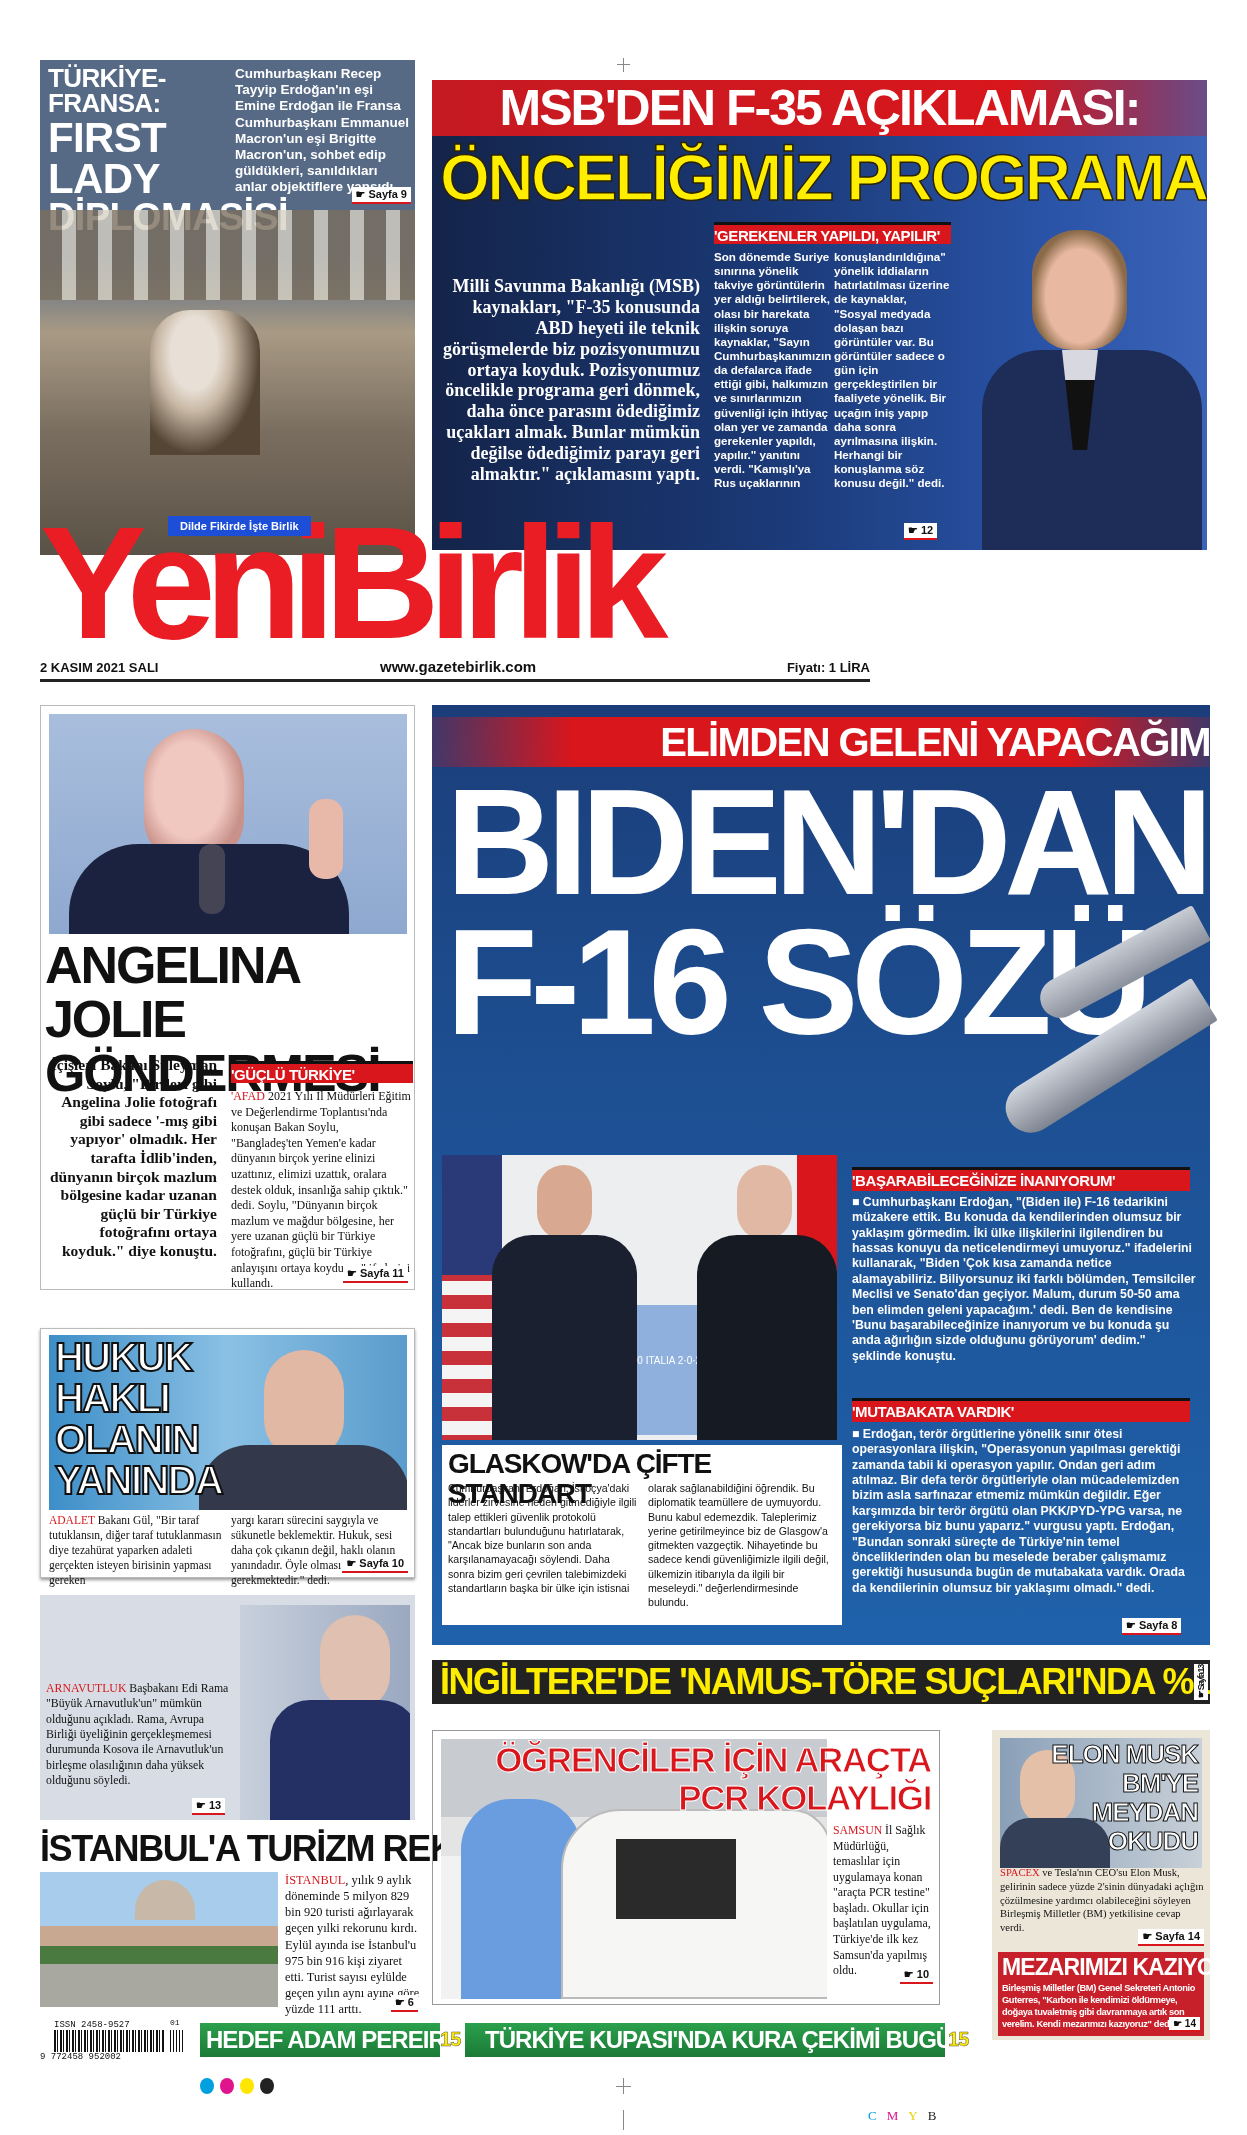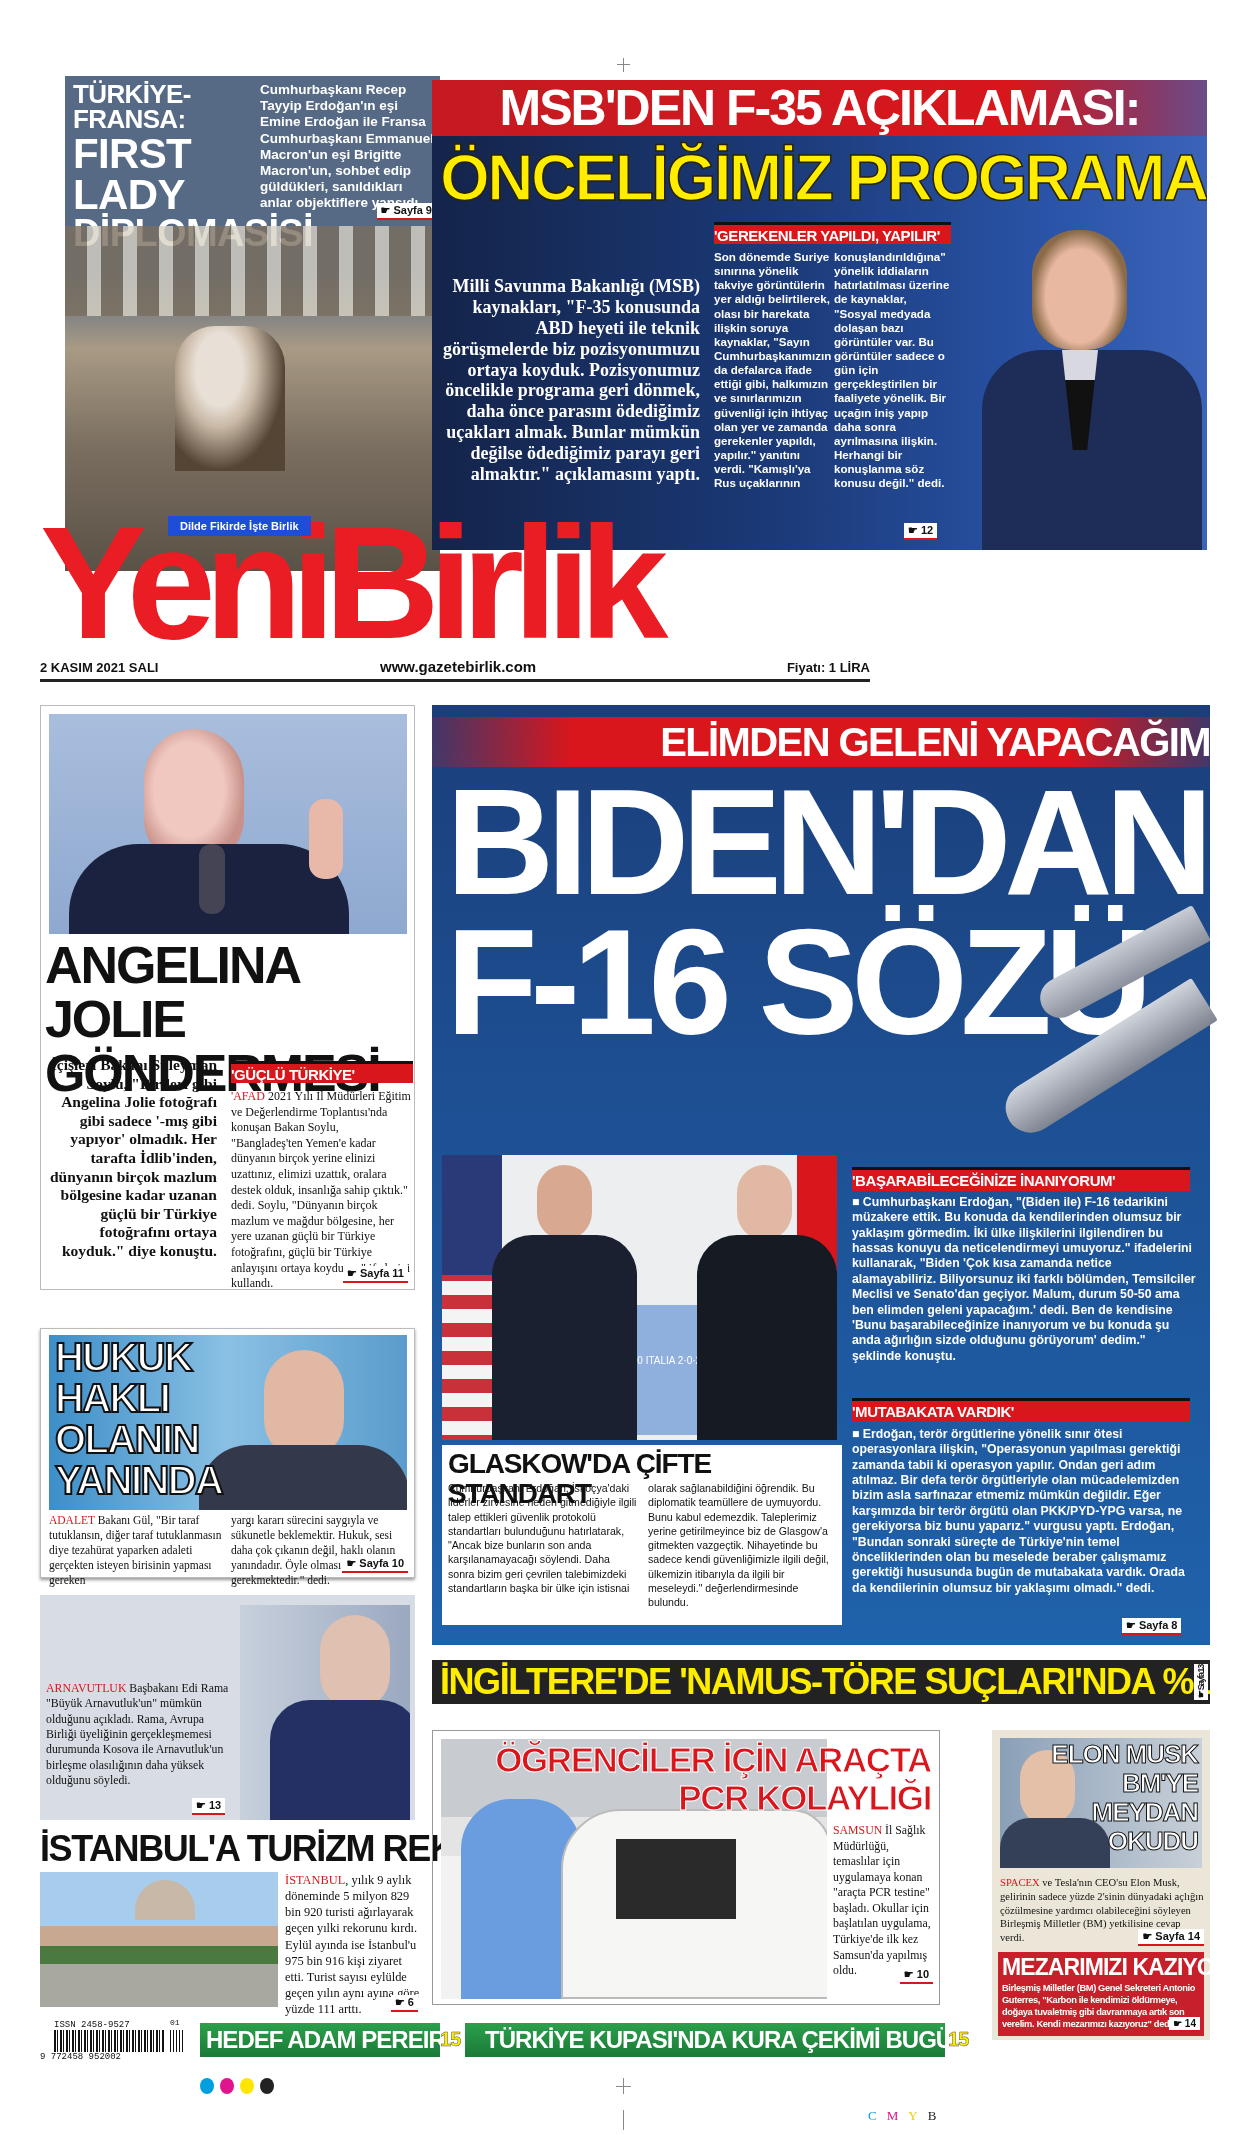--- a/index.html
+++ b/index.html
@@ -7,21 +7,21 @@
   body { position: relative; font-family: "Liberation Sans", sans-serif; color: #111; }
   .abs { position: absolute; }
   .cond { font-family: "Liberation Sans", sans-serif; font-weight: bold; letter-spacing: -0.04em; }
   .serif { font-family: "Liberation Serif", serif; }
   .crop { position: absolute; background: #888; }
   .sayfa { display: inline-block; background: #fff; color: #111; font-weight: bold; font-size: 11px; padding: 1px 4px; border-bottom: 2px solid #d8161c; font-family: "Liberation Sans", sans-serif; white-space: nowrap; }
   .redlab { background: #d8161c; color: #fff; font-weight: bold; letter-spacing: -0.03em; }
   p { line-height: 1.22; }
 
   
-  #first-lady { left: 40px; top: 76px; width: 375px; height: 495px; background: linear-gradient(180deg,#566a86 0%,#566a86 40%,#a89a84 55%,#7a6e60 75%,#5a5246 100%); margin-left: 25px; }
+  #first-lady { left: 40px; top: 60px; width: 375px; height: 495px; background: linear-gradient(180deg,#566a86 0%,#566a86 40%,#a89a84 55%,#7a6e60 75%,#5a5246 100%); }
   #first-lady .title { left: 8px; top: 6px; width: 185px; color: #fff; line-height: 0.98; }
   #first-lady .txt { left: 195px; top: 6px; width: 178px; color: #fff; font-size: 13.5px; font-weight: bold; line-height: 1.2; }
   
   #msb { left: 432px; top: 80px; width: 775px; height: 470px; background: linear-gradient(90deg,#14244a 0%,#1b3a78 45%,#2a54a8 80%,#3b64b8 100%); overflow: hidden; }
   #msb .kicker { left: 0; top: 0; width: 775px; height: 56px; background: linear-gradient(90deg,#c51a22 0%,#d8161c 75%,rgba(216,22,28,0.3) 100%); color: #fff; text-align: center; font-size: 50px; line-height: 56px; }
   #msb .h1 { left: 8px; top: 66px; color: #ffed00; font-size: 64px; line-height: 64px; -webkit-text-stroke: 1.5px #2a2200; }
   #msb .h2 { left: 8px; top: 136px; color: #ffed00; font-size: 64px; line-height: 64px; -webkit-text-stroke: 1.5px #2a2200; }
   #msb .lead { left: 0; top: 196px; width: 268px; color: #fff; font-size: 18px; font-weight: bold; text-align: right; line-height: 1.16; }
   #msb .sub { left: 282px; top: 142px; width: 237px; height: 22px; font-size: 15px; line-height: 22px; border-top: 3px solid #111; }
   #msb .col1 { left: 282px; top: 170px; width: 118px; color: #fff; font-size: 11.6px; font-weight: bold; }
@@ -190,21 +190,21 @@
   <div class="abs" style="left:8px;top:8px;width:202px;height:130px;background:linear-gradient(90deg,#8aa0b8,#c8d0d8);overflow:hidden;">
     <div class="abs" style="left:20px;top:12px;width:55px;height:75px;border-radius:28px;background:#e4c0a8;"></div>
     <div class="abs" style="left:0;top:80px;width:110px;height:60px;border-radius:30px 30px 0 0;background:#344058;"></div>
   </div>
   <div class="abs cond" style="right:12px;top:10px;color:#fff;font-size:26px;line-height:29px;text-align:right;-webkit-text-stroke:1px #111;">
     <div>ELON MUSK</div>
     <div>BM'YE</div>
     <div>MEYDAN</div>
     <div>OKUDU</div>
   </div>
-  <p class="abs serif" style="left:8px;top:146px;width:204px;font-size:10.6px;line-height:1.3;"><span style="color:#d8161c;">SPACEX</span><span> ve Tesla'nın CEO'su Elon Musk, gelirinin sadece yüzde 2'sinin dünyadaki açlığın çözülmesine yardımcı olabileceğini söyleyen Birleşmiş Milletler (BM) yetkilisine cevap verdi.</span></p>
+  <p class="abs serif" style="left:8px;top:136px;width:204px;font-size:10.6px;line-height:1.3;"><span style="color:#d8161c;">SPACEX</span><span> ve Tesla'nın CEO'su Elon Musk, gelirinin sadece yüzde 2'sinin dünyadaki açlığın çözülmesine yardımcı olabileceğini söyleyen Birleşmiş Milletler (BM) yetkilisine cevap verdi.</span></p>
   <div class="abs" style="right:6px;top:196px;"><span class="sayfa">☛ Sayfa 14</span></div>
   <div class="abs" style="left:6px;top:222px;width:206px;height:84px;background:#c8202a;">
     <div class="abs cond" style="left:4px;top:2px;color:#fff;font-size:23px;line-height:26px;white-space:nowrap;">MEZARIMIZI KAZIYORUZ</div>
     <p class="abs cond" style="left:4px;top:30px;width:198px;color:#fff;font-size:9.3px;line-height:1.3;">Birleşmiş Milletler (BM) Genel Sekreteri Antonio Guterres, "Karbon ile kendimizi öldürmeye, doğaya tuvaletmiş gibi davranmaya artık son verelim. Kendi mezarımızı kazıyoruz" dedi.</p>
     <span class="abs sayfa" style="right:4px;bottom:4px;font-size:10px;">☛ 14</span>
   </div>
 </div>
 
 <div class="abs" style="left:40px;top:2020px;width:150px;height:42px;">
   <div class="abs" style="left:14px;top:0;font-family:'Liberation Mono',monospace;font-size:9px;">ISSN 2458-9527</div>

